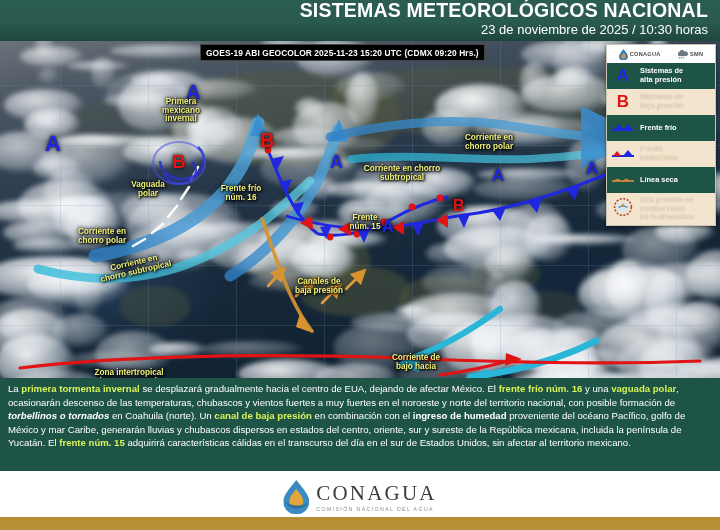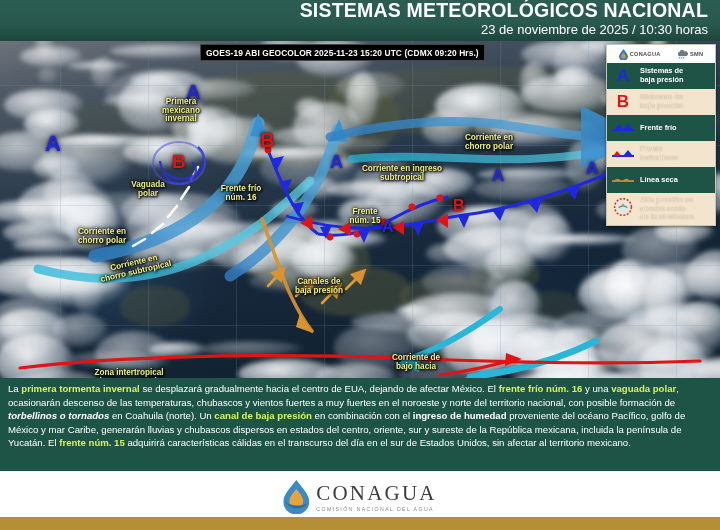--- a/index.html
+++ b/index.html
@@ -460,23 +460,23 @@
     <div class="mlabel" style="left:118px; top:140px; width:60px;">Vaguada
 polar</div>
     <div class="mlabel" style="left:66px; top:187px; width:72px;">Corriente en
 chorro polar</div>
     <div class="mlabel" style="left:92px; top:218px; width:86px; transform:rotate(-13deg);">Corriente en
 chorro subtropical</div>
     <div class="mlabel" style="left:208px; top:144px; width:66px;">Frente frío
 núm. 16</div>
     <div class="mlabel" style="left:452px; top:93px; width:74px;">Corriente en
 chorro polar</div>
-    <div class="mlabel" style="left:352px; top:124px; width:100px;">Corriente en ingreso
+    <div class="mlabel" style="left:352px; top:124px; width:100px;">Corriente en chorro
 subtropical</div>
-    <div class="mlabel" style="left:338px; top:167px; width:54px;">Frente
+    <div class="mlabel" style="left:338px; top:173px; width:54px;">Frente
 núm. 15</div>
     <div class="mlabel" style="left:286px; top:237px; width:66px;">Canales de
 baja presión</div>
     <div class="mlabel" style="left:382px; top:313px; width:68px;">Corriente de
 bajo hacia</div>
     <div class="mlabel" style="left:80px; top:328px; width:98px;">Zona intertropical
 de convergencia</div>
 
     <div class="sat-caption">GOES-19 ABI GEOCOLOR 2025-11-23 15:20 UTC (CDMX  09:20 Hrs.)</div>
 
@@ -494,21 +494,21 @@
               <path d="M1 6 a2 2 0 0 1 .4-3.9 A2.6 2.6 0 0 1 6.4 1.6 A2 2 0 0 1 8.6 6 Z" fill="#6d7b86"></path>
               <path d="M2 6.8 L1.2 8.6 M4 6.8 L3.2 8.6 M6 6.8 L5.2 8.6" stroke="#3a6fa8" stroke-width=".8"></path>
             </svg>
           <span class="txt">SMN</span>
         </span>
       </div>
 
       <div class="legend-row dark">
         <span class="sym"><span class="big-A">A</span></span>
         <span class="lbl" style="white-space:pre-line;">Sistemas de
-baja presión</span>
+alta presión</span>
       </div>
       <div class="legend-row light">
         <span class="sym"><span class="big-B">B</span></span>
         <span class="lbl" style="white-space:pre-line;">Sistemas de
 baja presión</span>
       </div>
       <div class="legend-row dark">
         <span class="sym">
           <svg width="24" height="10" viewBox="0 0 24 10">
               <line x1="1" y1="7" x2="23" y2="7" stroke="#1f28e0" stroke-width="2"></line>

